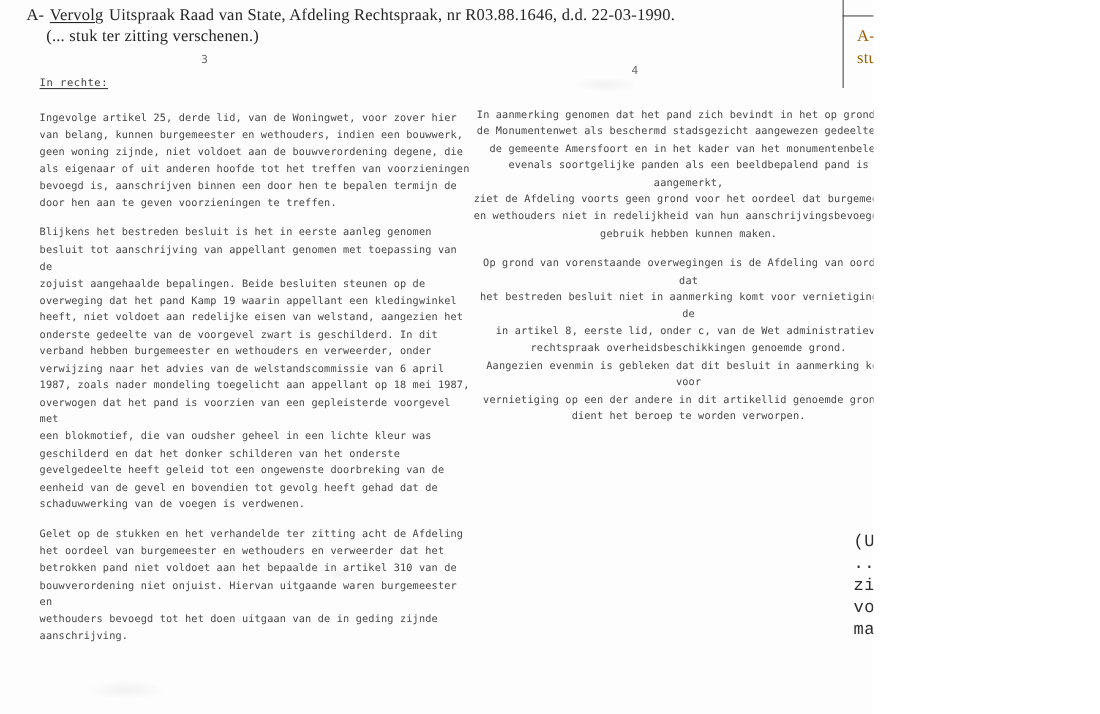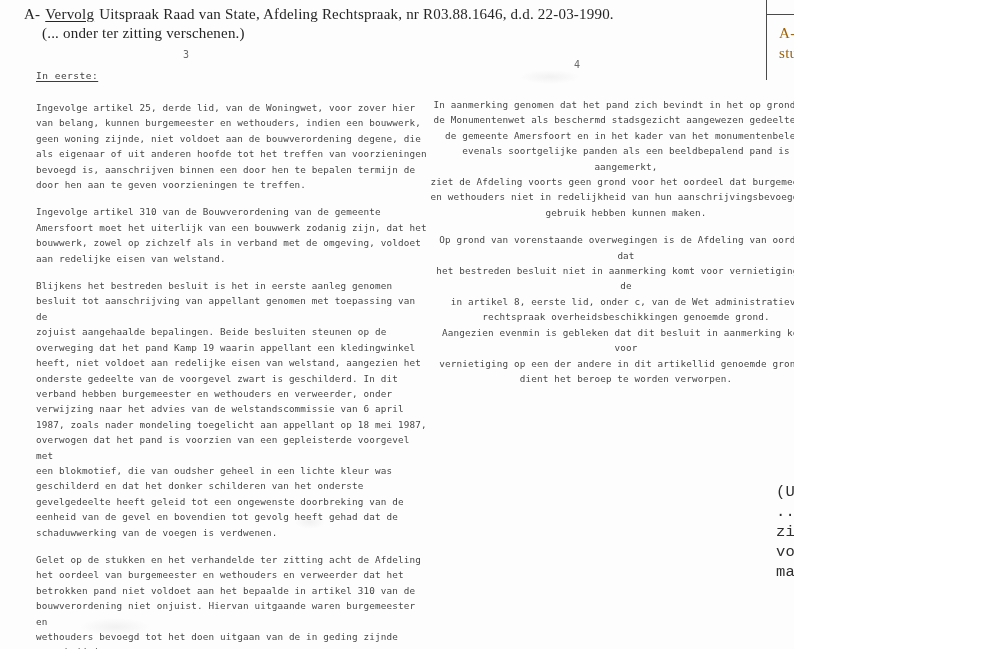--- a/index.html
+++ b/index.html
@@ -76,49 +76,45 @@
 </style>
 </head>
 <body>
 
 <div class="page">
 
   <div class="doc-header">
     <div class="line1">
       <span class="prefix">A-</span><span class="underlined">Vervolg</span><span>Uitspraak Raad van State, Afdeling Rechtspraak, nr R03.88.1646, d.d. 22-03-1990.</span>
     </div>
-    <div class="line2">(... onder ter zitting verschenen.)</div>
+    <div class="line2">(... stuk ter zitting verschenen.)</div>
   </div>
 
   <div class="tline vline1"></div>
   <div class="tline vline2"></div>
   <div class="tline hline"></div>
   <div class="artifact-line"></div>
   <div class="col-header bron-header">zowel</div>
   <div class="col-header verwerkt-header">verwerkt</div>
   <div class="bron-note">A- (Dit is het volledige
 stuk op 3 kaarten)</div>
   <div class="verwerkt-value">jp0996</div>
 
   <div class="pagenum pagenum-left">3</div>
   <div class="pagenum pagenum-right">4</div>
 
-  <div class="section-heading">In eerste:</div>
+  <div class="section-heading">In rechte:</div>
 
   <div class="col col-left">
     <p>Ingevolge artikel 25, derde lid, van de Woningwet, voor zover hier
 van belang, kunnen burgemeester en wethouders, indien een bouwwerk,
 geen woning zijnde, niet voldoet aan de bouwverordening degene, die
 als eigenaar of uit anderen hoofde tot het treffen van voorzieningen
 bevoegd is, aanschrijven binnen een door hen te bepalen termijn de
 door hen aan te geven voorzieningen te treffen.</p>
-    <p>Ingevolge artikel 310 van de Bouwverordening van de gemeente
-Amersfoort moet het uiterlijk van een bouwwerk zodanig zijn, dat het
-bouwwerk, zowel op zichzelf als in verband met de omgeving, voldoet
-aan redelijke eisen van welstand.</p>
     <p>Blijkens het bestreden besluit is het in eerste aanleg genomen
 besluit tot aanschrijving van appellant genomen met toepassing van de
 zojuist aangehaalde bepalingen. Beide besluiten steunen op de
 overweging dat het pand Kamp 19 waarin appellant een kledingwinkel
 heeft, niet voldoet aan redelijke eisen van welstand, aangezien het
 onderste gedeelte van de voorgevel zwart is geschilderd. In dit
 verband hebben burgemeester en wethouders en verweerder, onder
 verwijzing naar het advies van de welstandscommissie van 6 april
 1987, zoals nader mondeling toegelicht aan appellant op 18 mei 1987,
 overwogen dat het pand is voorzien van een gepleisterde voorgevel met

